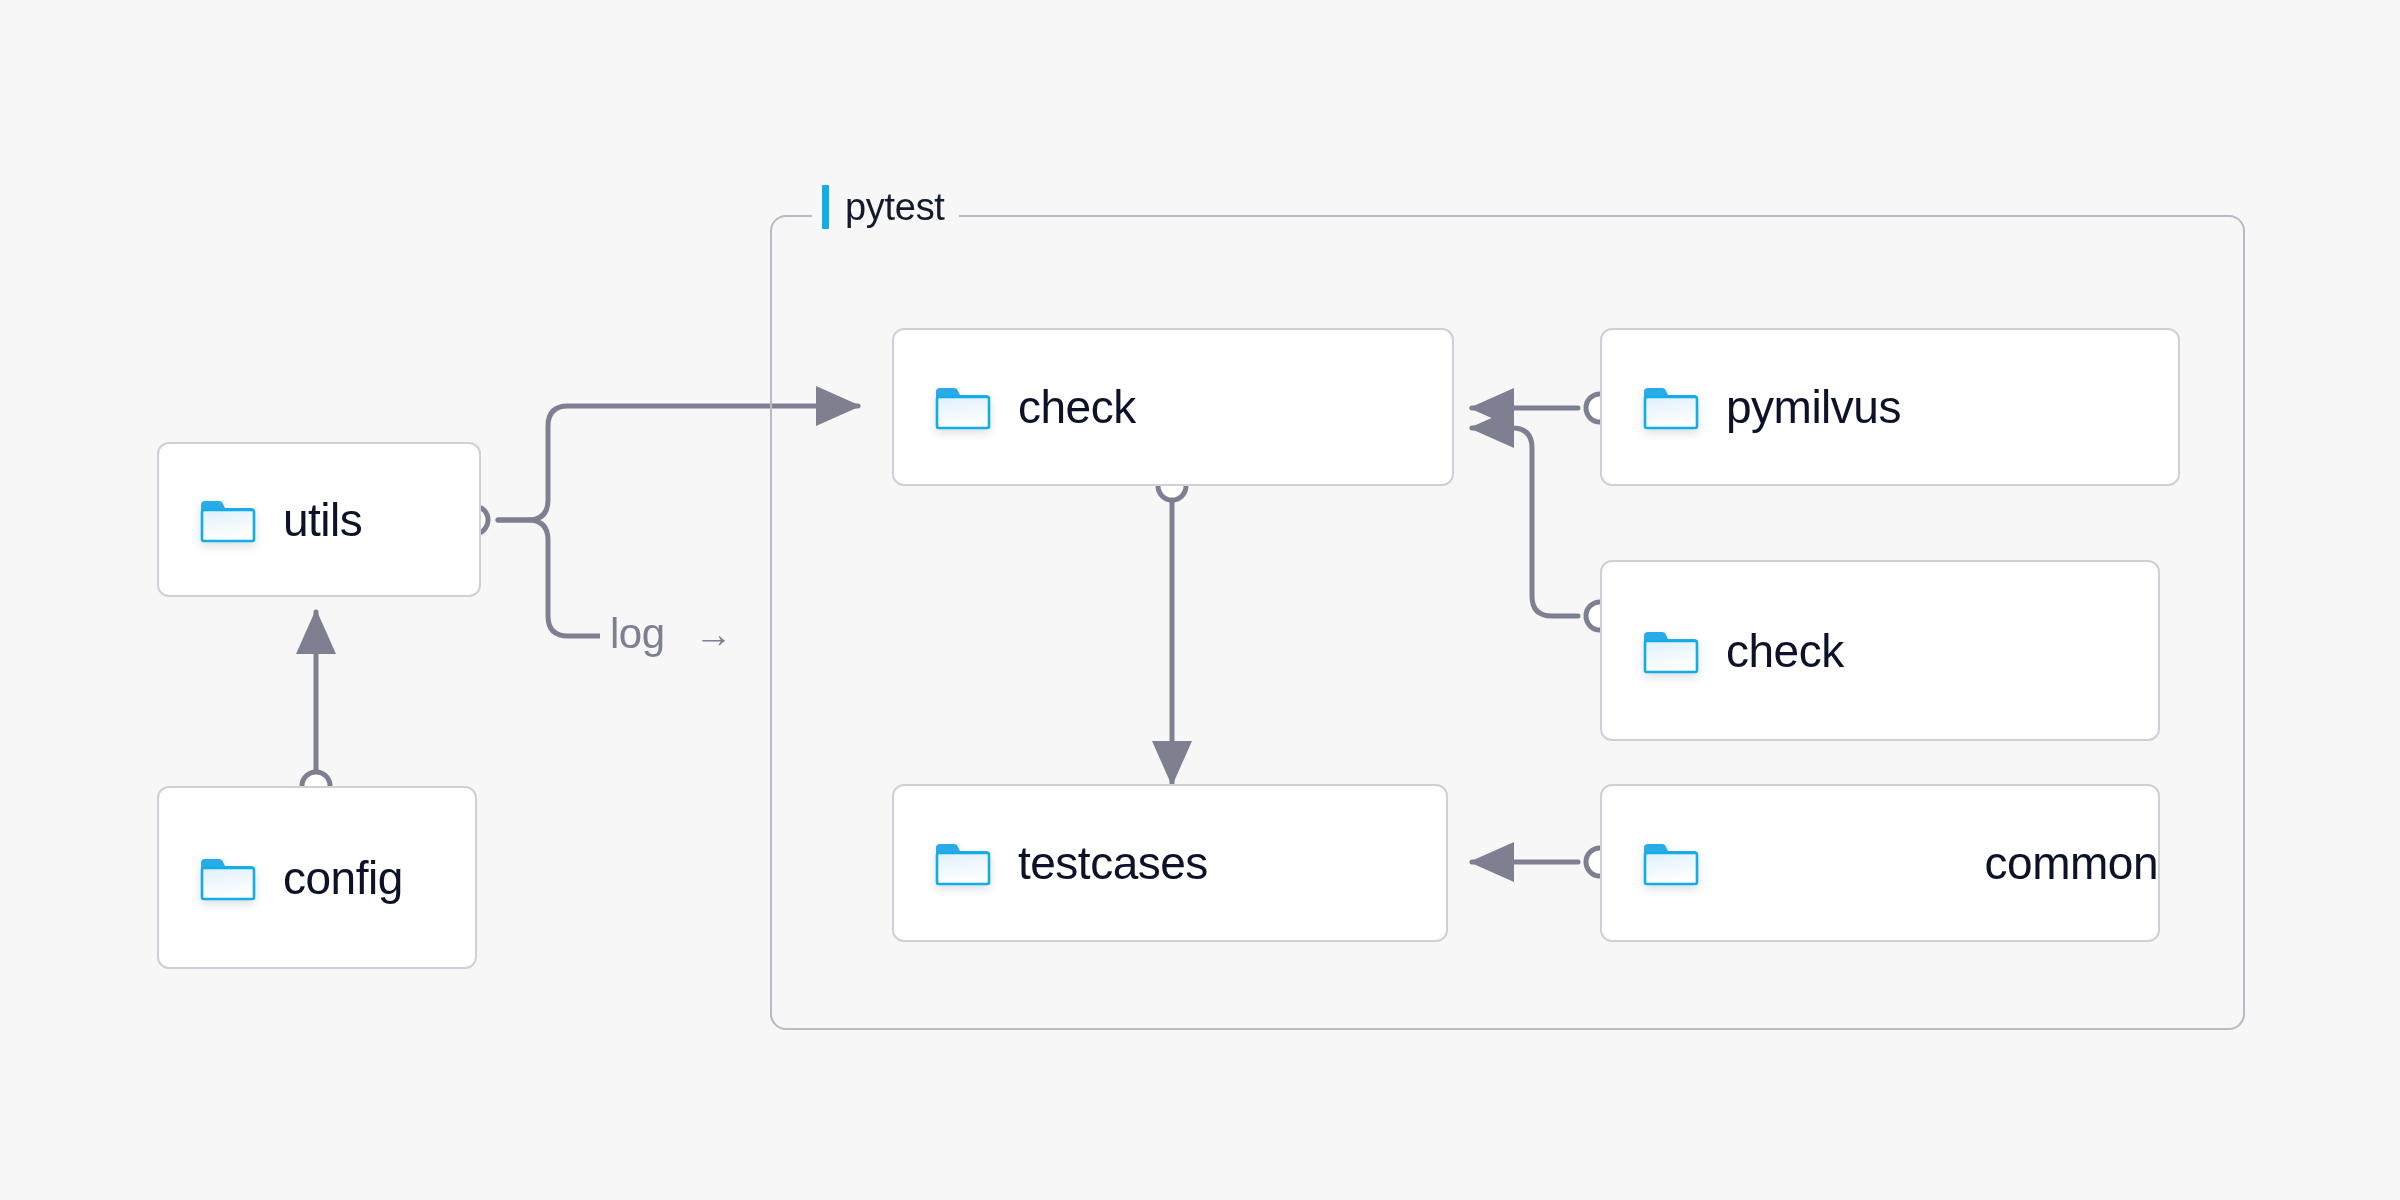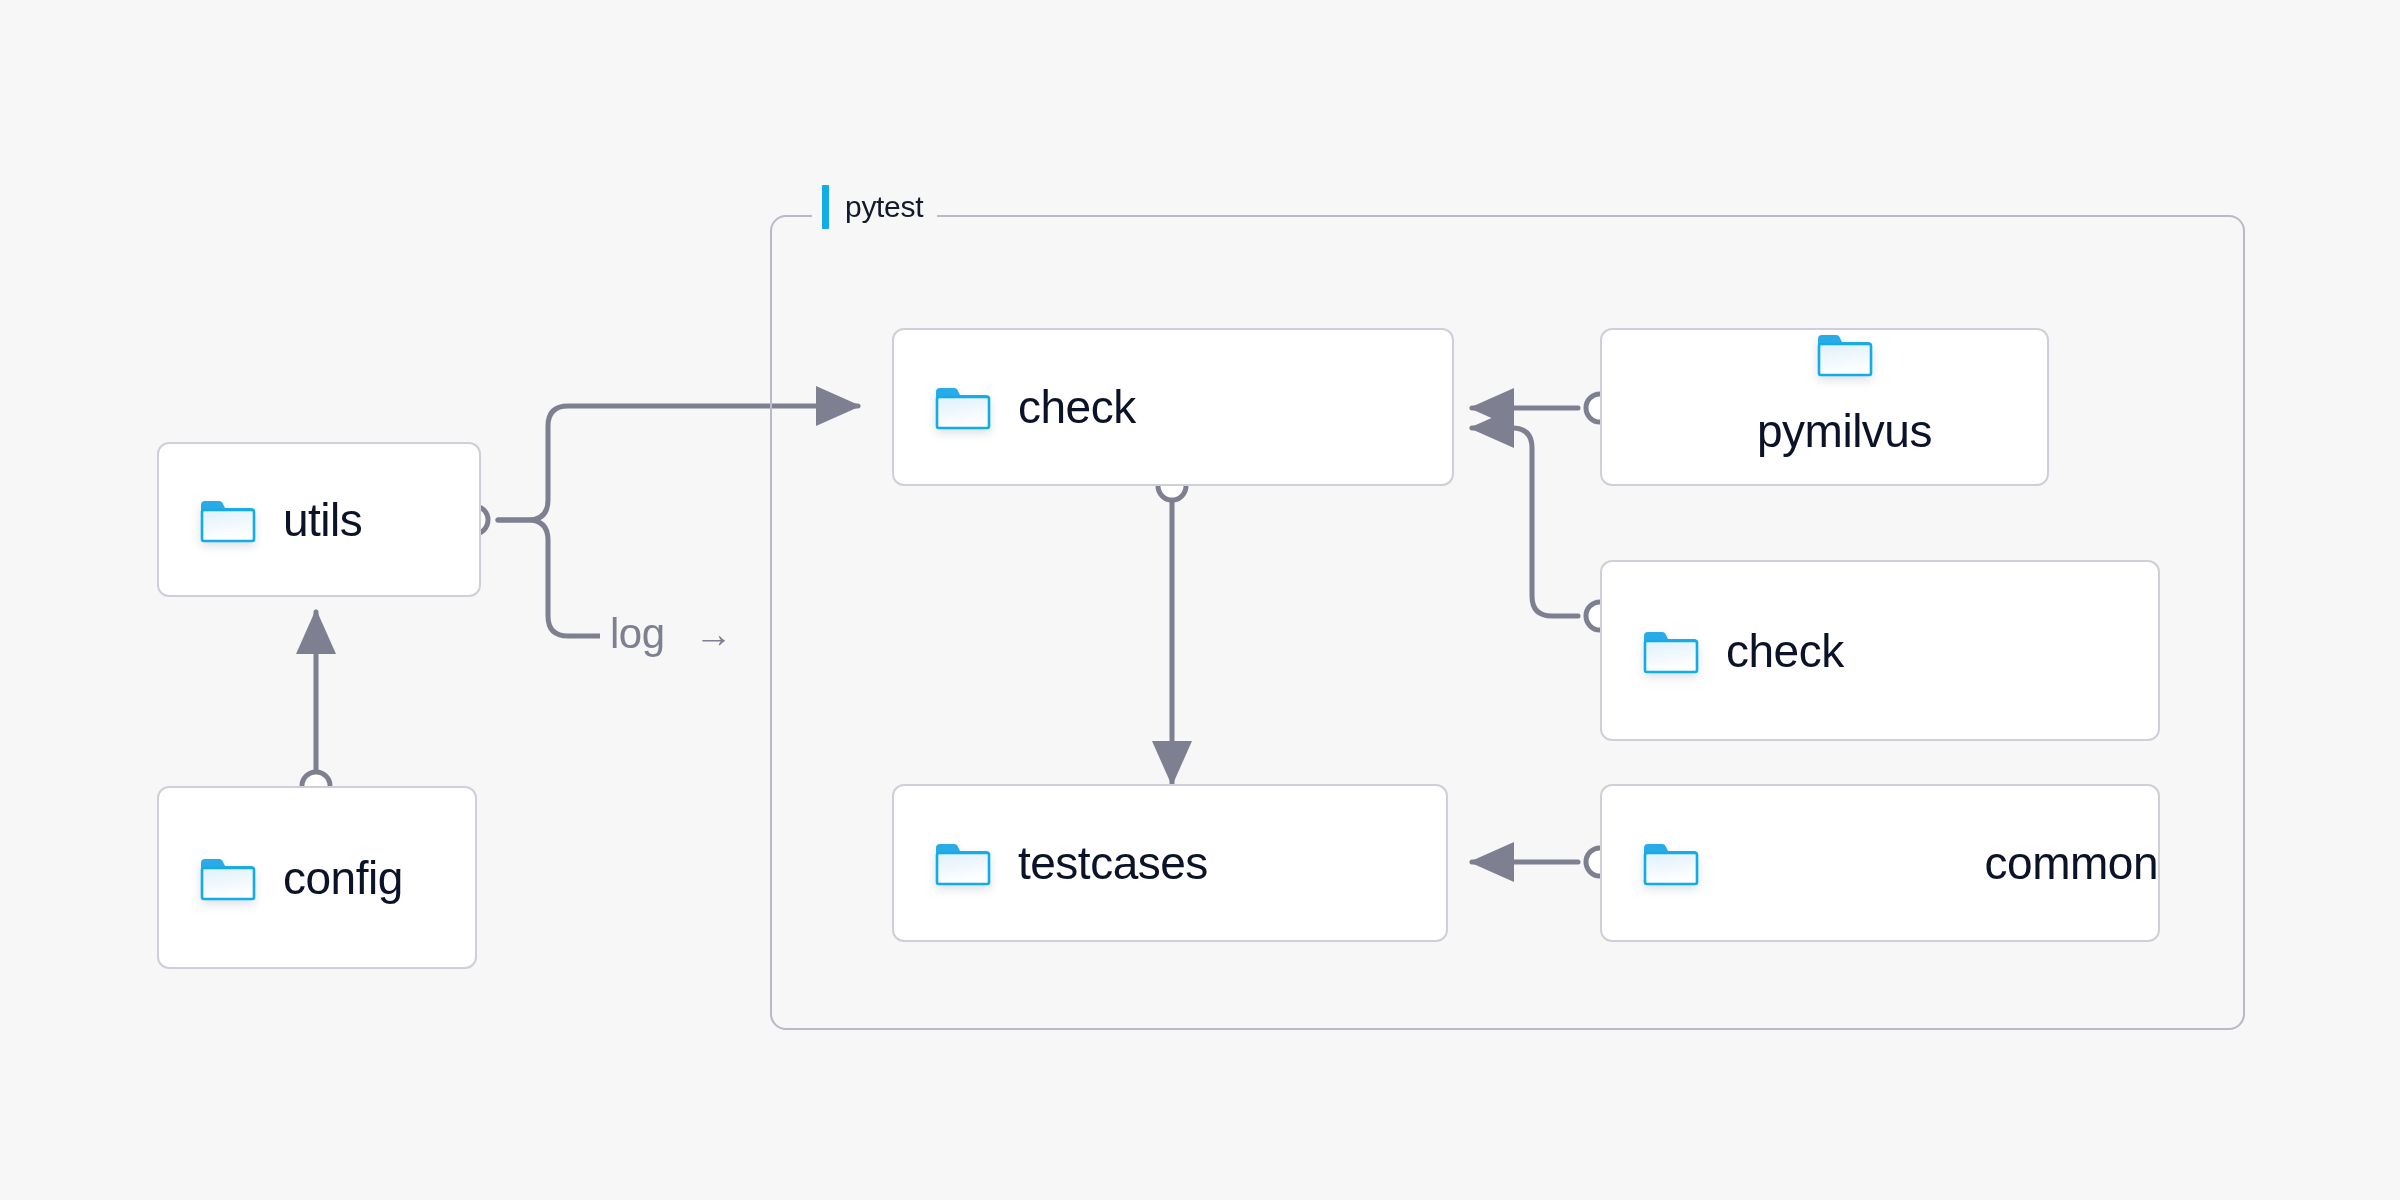--- a/index.html
+++ b/index.html
@@ -30,21 +30,21 @@
     padding:0 14px 0 10px;
     height:44px;
   }
   .group-bar{
     width:7px;height:44px;
     background:#12ace6;
     border-radius:1px;
     flex:none;
   }
   .group-title{
-    font-size:30px;
+    font-size:38px;
     color:#131a2c;
     letter-spacing:-0.3px;
     white-space:nowrap;
   }
 
   
   .node{
     position:absolute;
     box-sizing:border-box;
     background:#ffffff;
@@ -192,21 +192,21 @@
               <stop offset="100%" stop-color="#ffffff"></stop>
           </linearGradient>
         </defs>
         <path d="M2,9 Q2,5 6,5 L20,5 Q23,5 24,8 L26,12 L52,12 Q56,12 56,16 L56,43 Q56,46 53,46 L5,46 Q2,46 2,43 Z" fill="#29abe8"></path>
         <rect x="3" y="14" width="52" height="31" rx="2" fill="url(#fg4)" stroke="#12ace6" stroke-width="2.6"></rect>
       </svg>
     </span>
     <span class="node-label">testcases</span>
   </div>
 
-  <div class="node" style="left:1600px;top:328px;width:449px;height:158px;flex-direction:column;">
+  <div class="node" style="left:1600px;top:328px;width:580px;height:158px;">
     <span class="folder">
       <svg width="58" height="48" viewBox="0 0 58 48" xmlns="http://www.w3.org/2000/svg">
         <defs>
           <linearGradient id="fg5" x1="0" y1="0" x2="0.25" y2="1">
             <stop offset="0%" stop-color="#dff0fb"></stop>
               <stop offset="100%" stop-color="#ffffff"></stop>
           </linearGradient>
         </defs>
         <path d="M2,9 Q2,5 6,5 L20,5 Q23,5 24,8 L26,12 L52,12 Q56,12 56,16 L56,43 Q56,46 53,46 L5,46 Q2,46 2,43 Z" fill="#29abe8"></path>
         <rect x="3" y="14" width="52" height="31" rx="2" fill="url(#fg5)" stroke="#12ace6" stroke-width="2.6"></rect>

